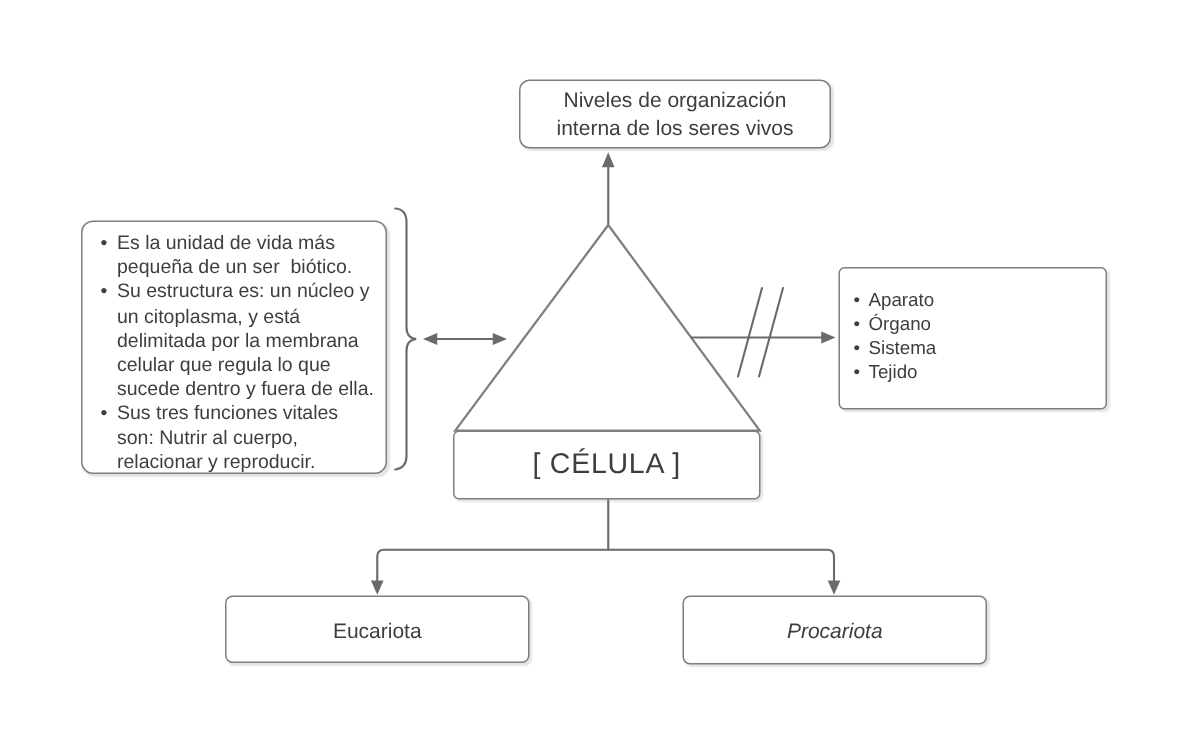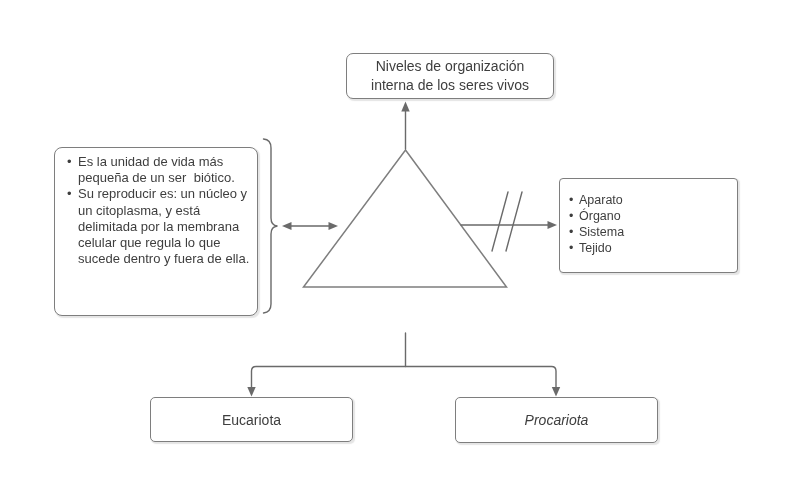--- a/index.html
+++ b/index.html
@@ -78,24 +78,28 @@
     <path class="head" d="M556 396.5 L551.8 387 L560.2 387 Z"></path>
   </svg>
 
   <div class="box title-box">
     <div class="inner">Niveles de organización interna de los seres vivos</div>
   </div>
 
   <div class="box desc-box">
     <ul>
       <li>Es la unidad de vida más pequeña de un ser  biótico.</li>
-      <li>Su reproducir es: un núcleo y un citoplasma, y está delimitada por la membrana celular que regula lo que sucede dentro y fuera de ella.</li>
+      <li>Su estructura es: un núcleo y un citoplasma, y está delimitada por la membrana celular que regula lo que sucede dentro y fuera de ella.</li>
+      <li>Sus tres funciones vitales son: Nutrir al cuerpo, relacionar y reproducir.</li>
     </ul>
   </div>
 
+  <div class="box celula-box">
+    <span>[ CÉLULA ]</span>
+  </div>
 
   <div class="box levels-box">
     <ul>
       <li>Aparato</li>
       <li>Órgano</li>
       <li>Sistema</li>
       <li>Tejido</li>
     </ul>
   </div>
 

